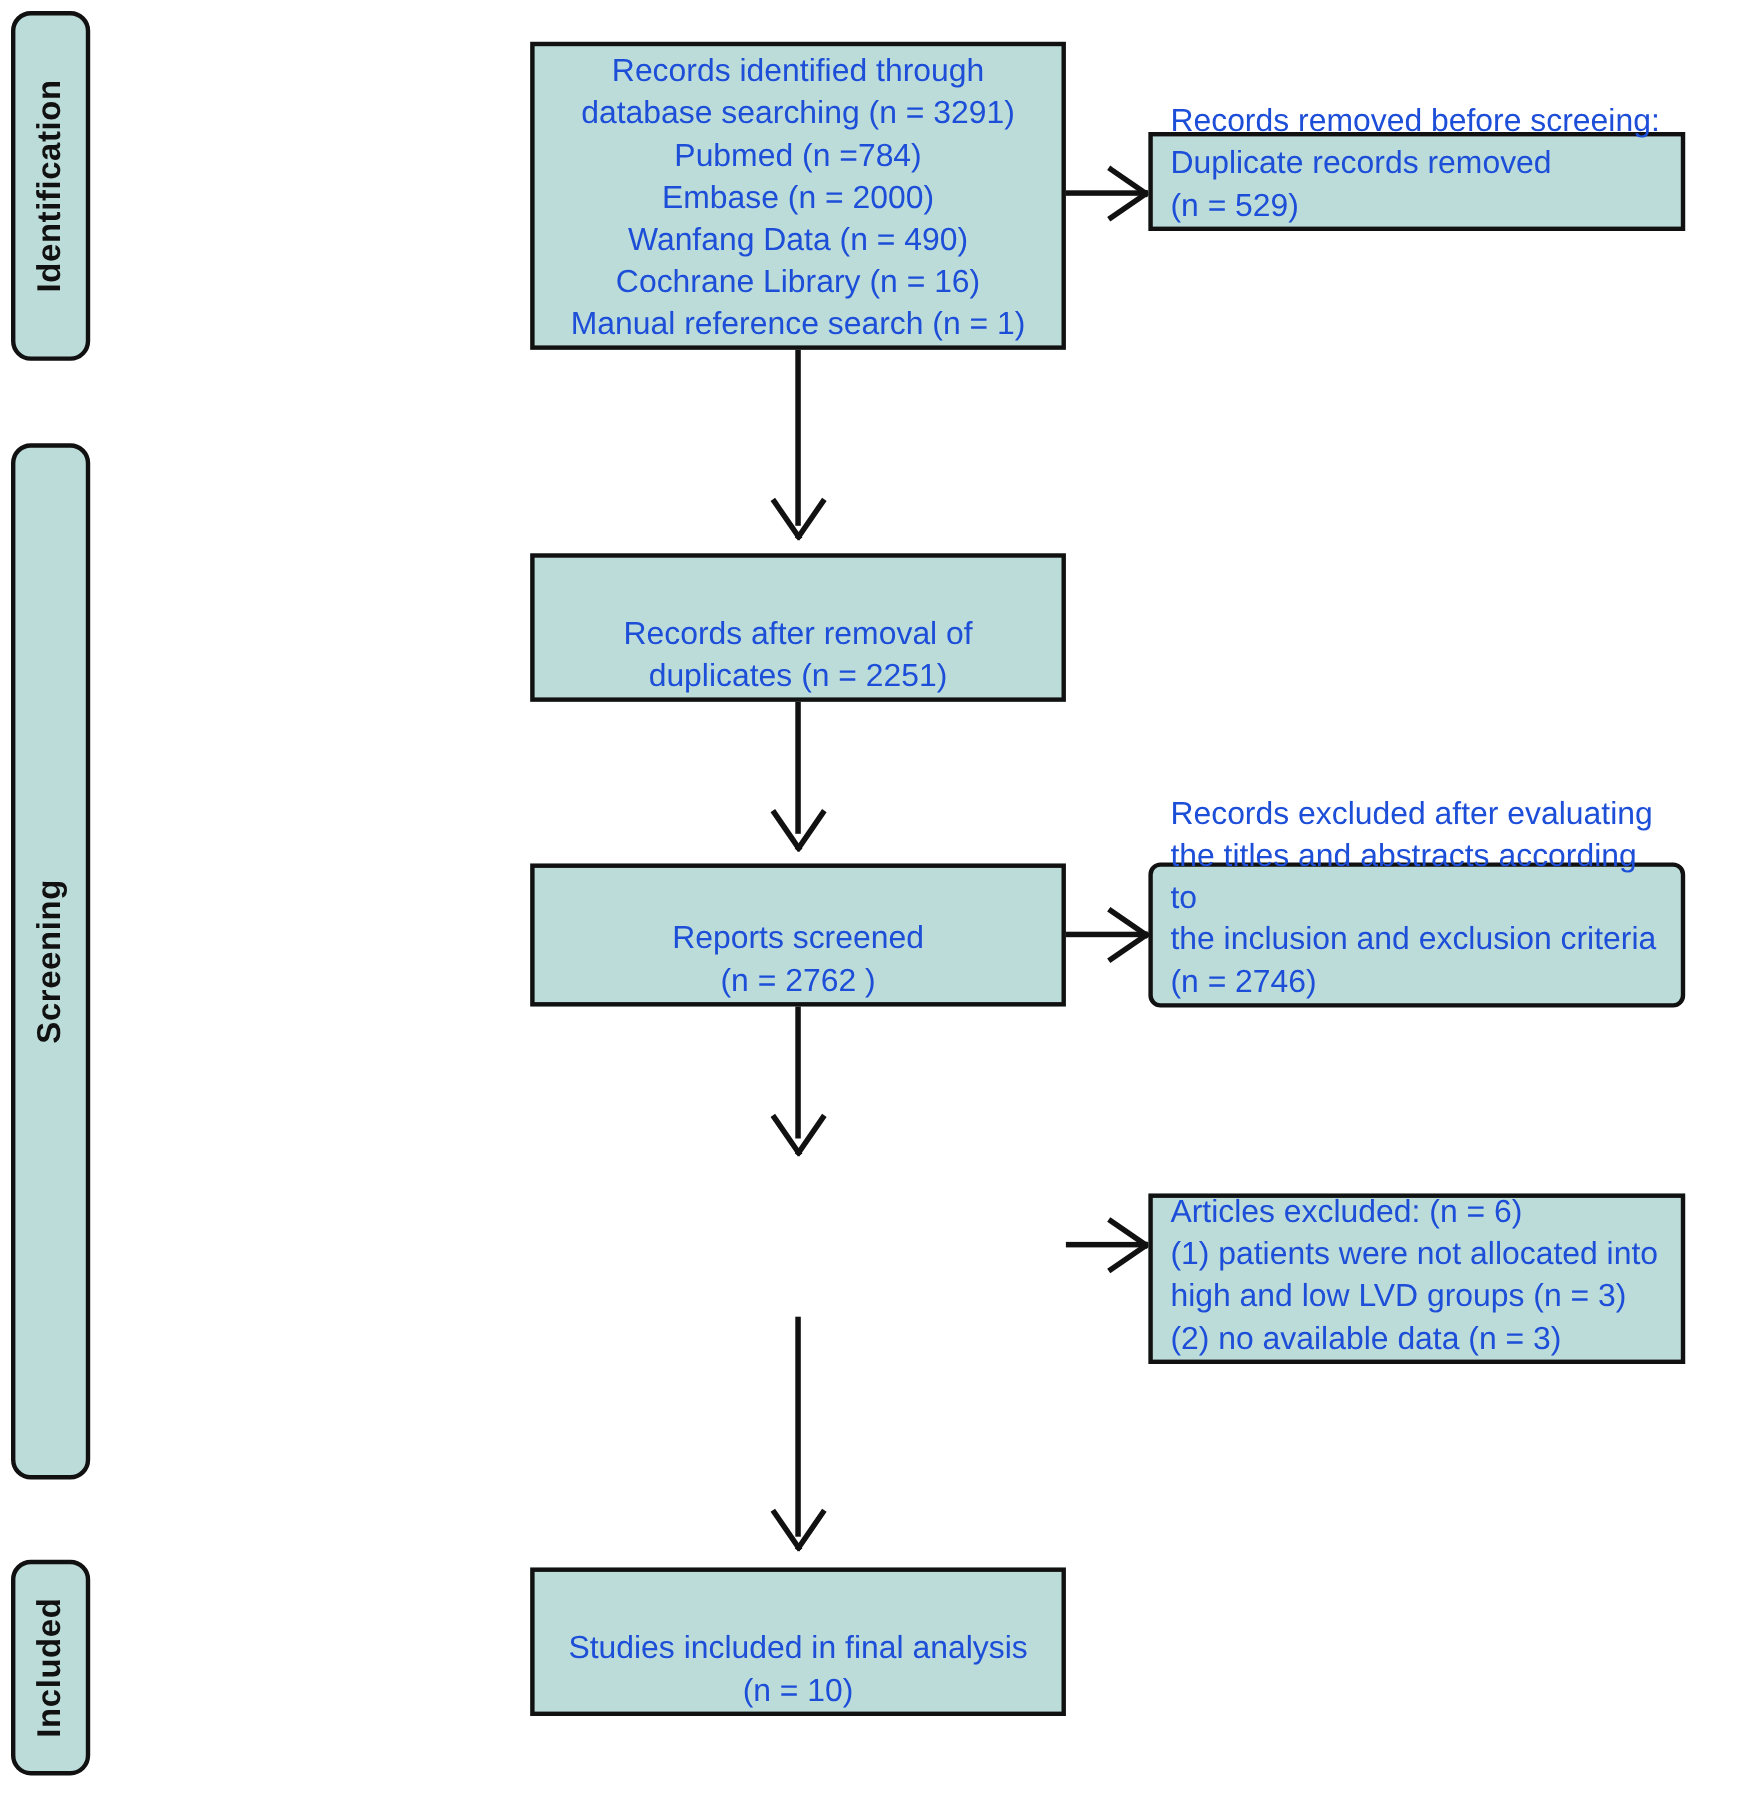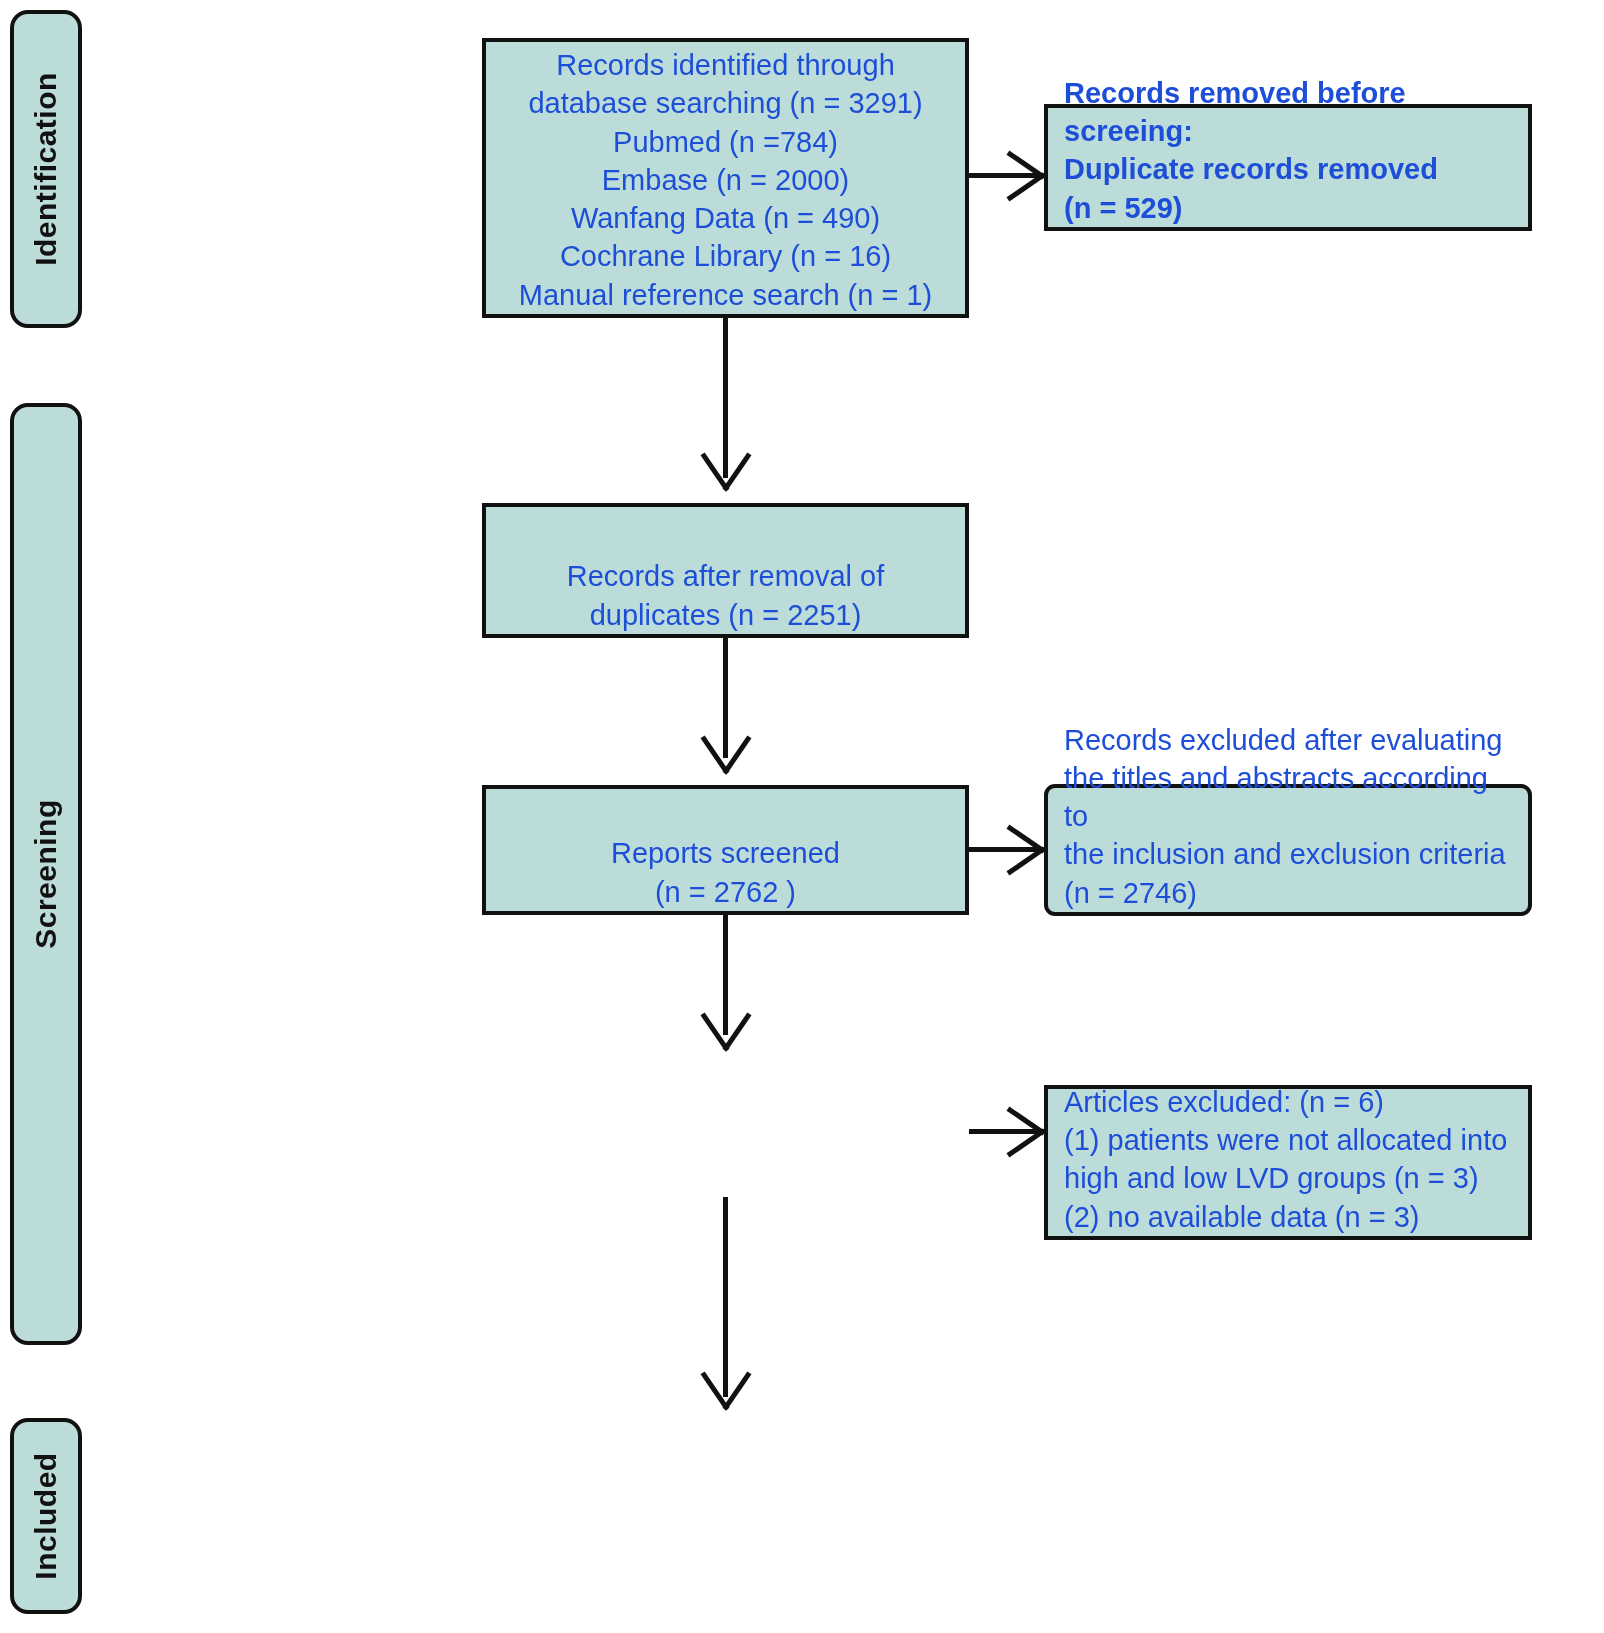--- a/index.html
+++ b/index.html
@@ -117,21 +117,21 @@
 Cochrane Library (n = 16)
 Manual reference search (n = 1)</span>
   </div>
 
   <div class="hline" style="left:969px; top:173px; width:75px;"></div>
   <svg class="chev" style="left:1006px; top:150px; width:42px; height:52px;" viewBox="0 0 42 52">
     <line x1="4" y1="4" x2="36" y2="26"></line>
     <line x1="36" y1="26" x2="4" y2="48"></line>
   </svg>
 
-  <div class="flow-box left" style="left:1044px; top:104px; width:488px; height:127px;font-weight:bold;">
+  <div class="flow-box left" style="left:1044px; top:120px; width:488px; height:90px;">
     <span class="box-text">Records removed before screeing:
 Duplicate records removed
 (n = 529)</span>
   </div>
 
   <div class="vline" style="left:723px; top:318px; width:5px; height:160px;"></div>
   <svg class="chev" style="left:700px; top:452px; width:52px; height:44px;" viewBox="0 0 52 44">
     <line x1="4" y1="4" x2="26" y2="36"></line>
     <line x1="26" y1="36" x2="48" y2="4"></line>
   </svg>
@@ -184,14 +184,18 @@
 high and low LVD groups (n = 3)
 (2) no available data (n = 3)</span>
   </div>
 
   <div class="vline" style="left:723px; top:1197px; width:5px; height:200px;"></div>
   <svg class="chev" style="left:700px; top:1371px; width:52px; height:44px;" viewBox="0 0 52 44">
     <line x1="4" y1="4" x2="26" y2="36"></line>
     <line x1="26" y1="36" x2="48" y2="4"></line>
   </svg>
 
+  <div class="flow-box center" style="left:482px; top:1425px; width:487px; height:135px;">
+    <span class="box-text">Studies included in final analysis
+(n = 10)</span>
+  </div>
 
 </div>
 
 </body></html>

